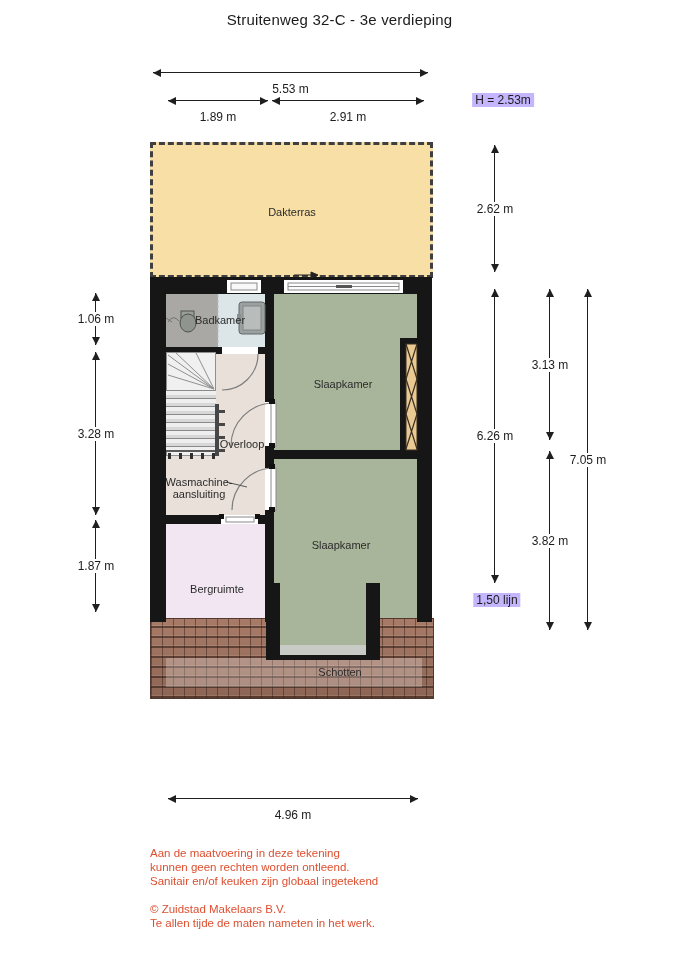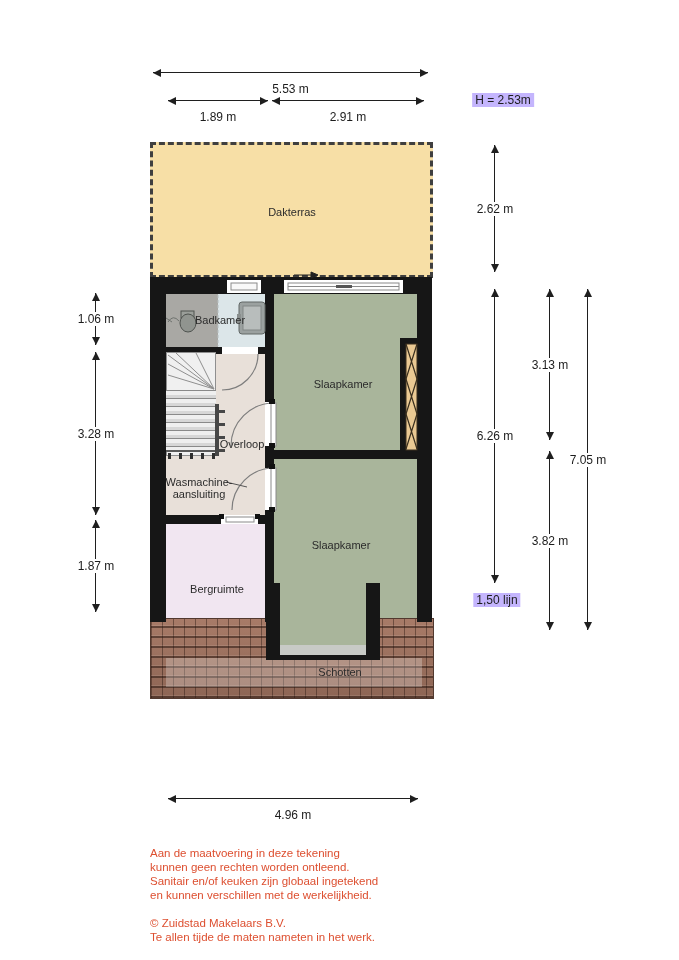--- a/index.html
+++ b/index.html
@@ -49,20 +49,21 @@
   .disclaimer{position:absolute;left:150px;top:846px;width:285px;text-align:left;
         color:#dd4f30;font-size:11.5px;line-height:14px;}
   .disclaimer .gap{height:14px;}
   .dline{display:block;}
 </style>
 </head>
 <body>
 
 <div class="page">
 
+  <div class="title">Struitenweg 32-C - 3e verdieping</div>
 
   <div class="hdim" style="left:153px;top:72px;width:275px">
     <span class="dlabel">5.53 m</span>
   </div>
   <div class="hdim" style="left:168px;top:100px;width:100px">
     <span class="dlabel">1.89 m</span>
   </div>
   <div class="hdim" style="left:272px;top:100px;width:152px">
     <span class="dlabel">2.91 m</span>
   </div>
@@ -215,19 +216,18 @@
   </div>
 
   <div class="hdim" style="left:168px;top:798px;width:250px">
     <span class="dlabel">4.96 m</span>
   </div>
 
   <div class="disclaimer">
     <span class="dline">Aan de maatvoering in deze tekening</span>
     <span class="dline">kunnen geen rechten worden ontleend.</span>
     <span class="dline">Sanitair en/of keuken zijn globaal ingetekend</span>
-    <span class="dline">en kunnen verschillen met de werkelijkheid.</span>
     <div class="gap"></div>
     <span class="dline">© Zuidstad Makelaars B.V.</span>
     <span class="dline">Te allen tijde de maten nameten in het werk.</span>
   </div>
 
 </div>
 
 </body></html>

